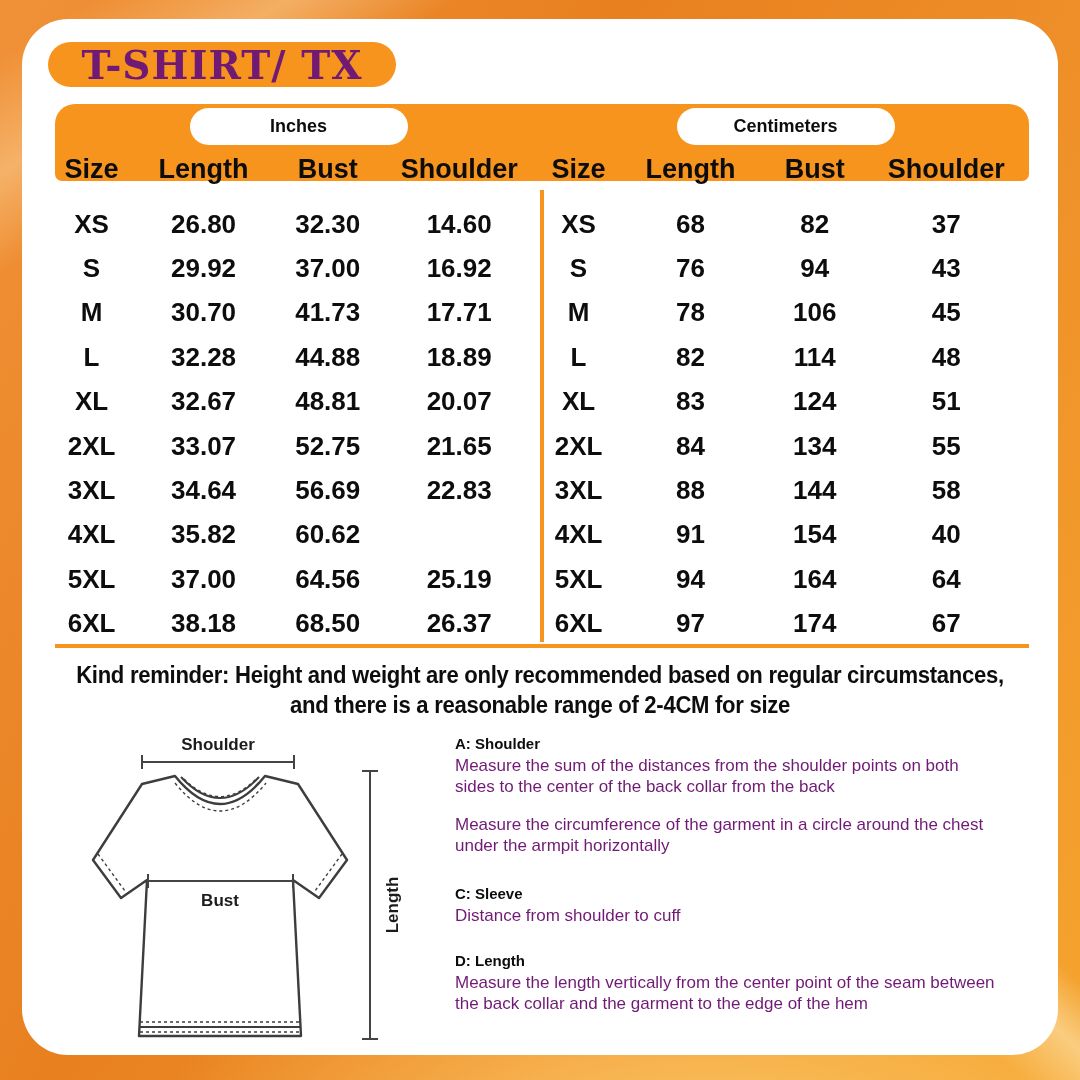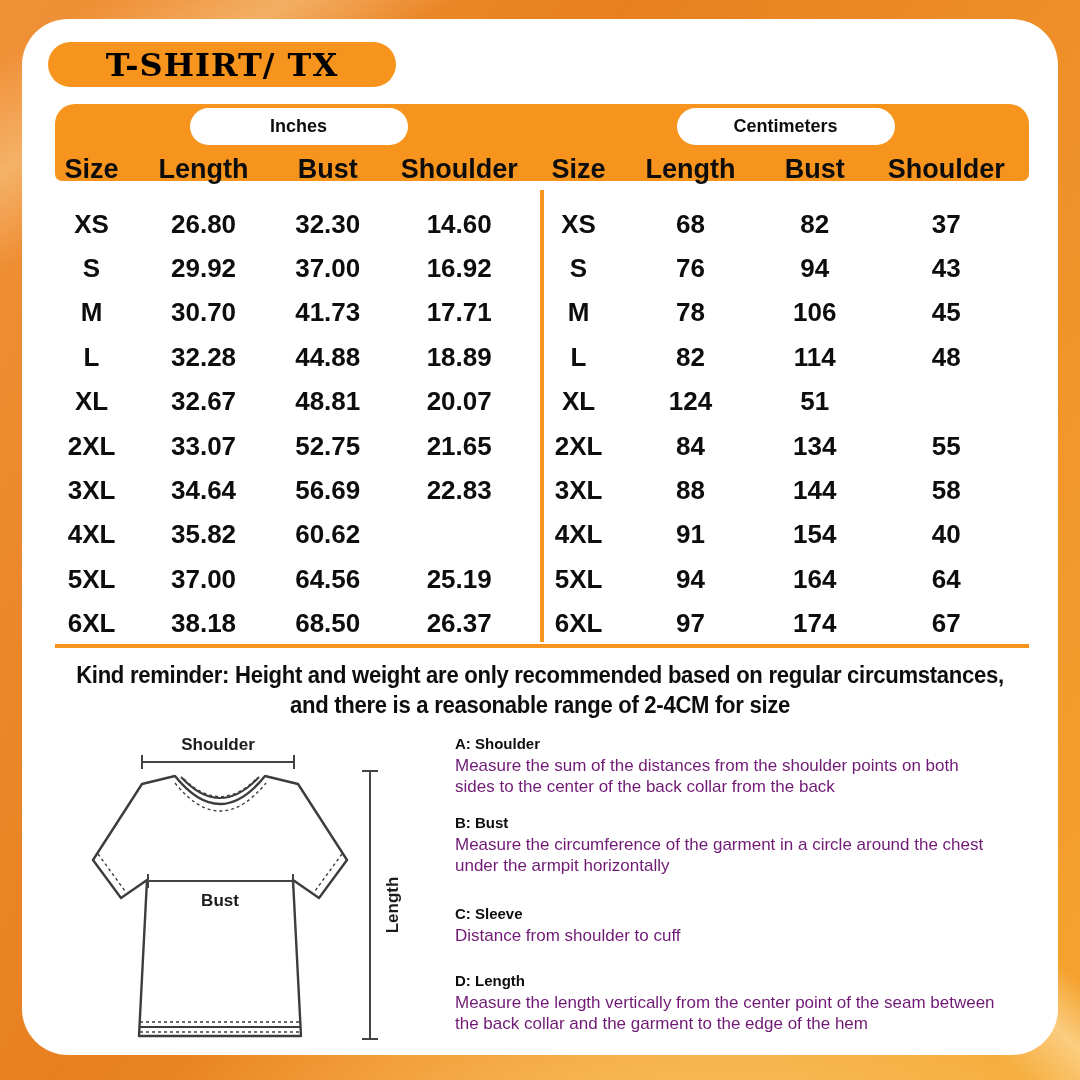--- a/index.html
+++ b/index.html
@@ -15,21 +15,21 @@
   .ray-bottom{position:absolute;left:-60px;right:-60px;bottom:-120px;height:420px;
     background:radial-gradient(65% 100% at 62% 100%,rgba(255,216,122,.85),rgba(255,216,122,0) 72%);}
   .ray-corner{position:absolute;right:-120px;bottom:-60px;width:420px;height:320px;
     background:linear-gradient(35deg,rgba(255,240,200,0) 40%,rgba(255,240,200,.5) 52%,rgba(255,240,200,0) 62%);
     transform:rotate(8deg);}
   
   .card{position:absolute;left:22px;top:19px;width:1036px;height:1036px;background:#fff;border-radius:46px;}
   
   .title-pill{position:absolute;left:26px;top:23px;width:348px;height:45px;background:var(--accent);
     border-radius:23px;display:flex;align-items:center;justify-content:center;}
-  .title-pill span{font-family:"DejaVu Serif",serif;font-weight:bold;font-size:32px;letter-spacing:1px;color:#000000;}
+  .title-pill span{font-family:"DejaVu Serif",serif;font-weight:bold;font-size:39px;letter-spacing:1px;color:#701a75;}
   
   .chart{position:absolute;left:33px;top:85px;width:974px;}
   .band{height:77px;background:var(--accent);border-radius:20px 20px 7px 7px;display:flex;}
   .band-half{width:50%;position:relative;}
   .unit-pill{width:218px;height:37px;margin:4px auto 0;background:#fff;border-radius:19px;
     display:flex;align-items:center;justify-content:center;font-size:18px;font-weight:700;color:#0d0d0d;}
   .cols{display:grid;grid-template-columns:15% 31% 20% 34%;height:48px;align-items:center;text-align:center;
     font-size:27px;font-weight:700;color:#0d0d0d;}
   .tbody{display:flex;position:relative;margin-top:1px;}
   .tbody-half{width:50%;padding-top:20px;}
@@ -175,20 +175,21 @@
             <span>45</span>
           </div>
           <div class="trow">
             <span>L</span>
             <span>82</span>
             <span>114</span>
             <span>48</span>
           </div>
           <div class="trow">
             <span>XL</span>
+            <span>83</span>
             <span>124</span>
             <span>51</span>
           </div>
           <div class="trow">
             <span>2XL</span>
             <span>84</span>
             <span>134</span>
             <span>55</span>
           </div>
           <div class="trow">
@@ -260,21 +261,20 @@
       <text font-size="17" text-anchor="middle" transform="translate(313,171) rotate(-90)">Length</text>
     </svg>
   </div>
 
   <div class="guide">
     <div class="guide-item">
       <div class="guide-heading">A: Shoulder</div>
       <div class="guide-body">Measure the sum of the distances from the shoulder points on both sides to the center of the back collar from the back</div>
     </div>
     <div class="guide-item">
-      <div class="guide-heading">B: Bust</div>
       <div class="guide-body">Measure the circumference of the garment in a circle around the chest under the armpit horizontally</div>
     </div>
     <div class="guide-item">
       <div class="guide-heading">C: Sleeve</div>
       <div class="guide-body">Distance from shoulder to cuff</div>
     </div>
     <div class="guide-item">
       <div class="guide-heading">D: Length</div>
       <div class="guide-body">Measure the length vertically from the center point of the seam between the back collar and the garment to the edge of the hem</div>
     </div>

